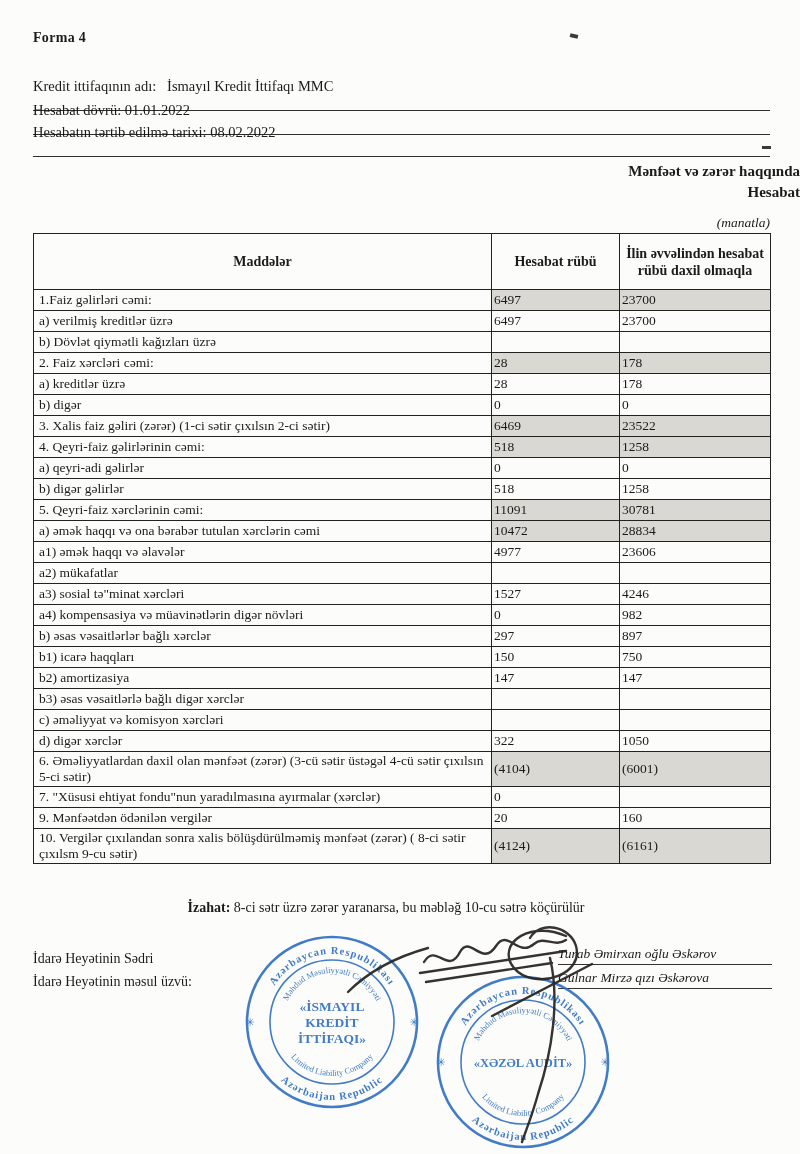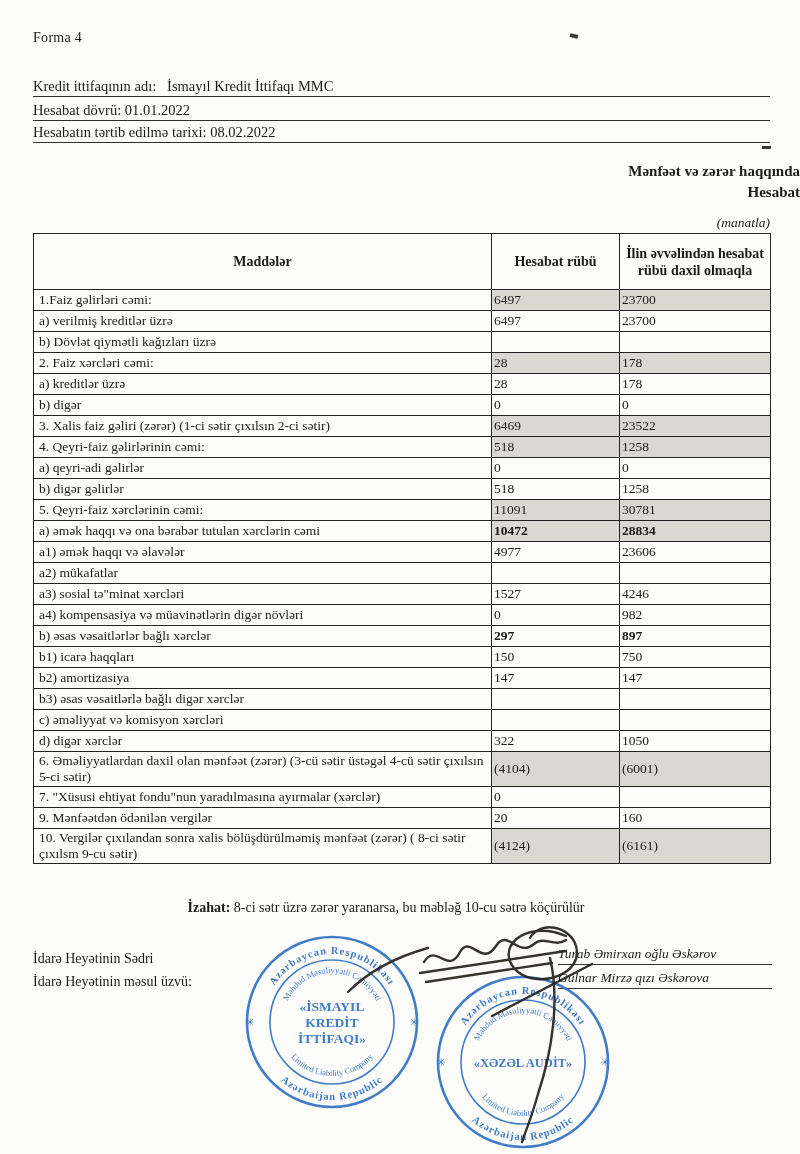--- a/index.html
+++ b/index.html
@@ -1,35 +1,35 @@
 <!DOCTYPE html>
 <html><head>
 <meta charset="utf-8">
 <style>
   html,body{margin:0;padding:0}
   body{width:800px;height:1154px;position:relative;background:#fcfcfa;font-family:"Liberation Serif",serif;color:#1b1b1b;overflow:hidden}
   .abs{position:absolute}
-  #forma{left:33px;top:30px;font-size:14px;font-weight:normal;letter-spacing:.3px}
-  .hline{position:absolute;left:33px;width:737px;border-bottom:1.6px solid #2e2e2e;font-size:14.5px;padding-bottom:1px;white-space:pre}
+  #forma{left:33px;top:30px;font-size:14px;font-weight:bold;letter-spacing:.3px}
+  .hline{position:absolute;left:33px;width:737px;border-bottom:1.6px solid #2e2e2e;font-size:14.5px;padding-bottom:15px;white-space:pre}
   #name-line{top:78px}
   #period-line{top:102px}
   #prepared-line{top:124px}
   .title{left:0;width:800px;text-align:right;font-weight:bold;font-size:15px}
   #title1{top:163px}
   #title2{top:184px}
   #manat{top:215px;right:30px;font-style:italic;font-size:13.5px}
   #report-table{position:absolute;left:33px;top:233px;width:737px;border-collapse:collapse;table-layout:fixed}
   #report-table th,#report-table td{border:1.5px solid #222;vertical-align:middle;overflow:hidden}
   #report-table th{font-size:14px;font-weight:bold;text-align:center;line-height:17px;padding:2px;background:#fcfcfa}
   #report-table thead tr{height:56px}
   #report-table tbody tr{height:21px}
   td.c-label{font-size:13.5px;line-height:16px;padding:1px 3px 1px 5px}
   td.c-val{font-size:13.5px;text-align:left;padding:1px 6px 1px 2px;line-height:16px}
   tr.bold-row td{font-weight:normal}
-  td.bv{font-weight:bold}
+  td.bv{font-weight:normal}
   td.shaded{background:#d9d8d3}
   #note{top:900px;left:0;width:772px;text-align:center;font-size:14px}
   #note b{font-weight:bold}
   .sig-label{position:absolute;left:33px;font-size:14px}
   #chairman-label{top:951px}
   #member-label{top:974px}
   .sig-name{position:absolute;left:558px;width:214px;font-size:13.5px;font-style:italic;border-bottom:1.4px solid #333;padding-bottom:2px}
   #chairman-name{top:946px}
   #member-name{top:970px}
   #stamps-svg{position:absolute;left:0;top:0}

